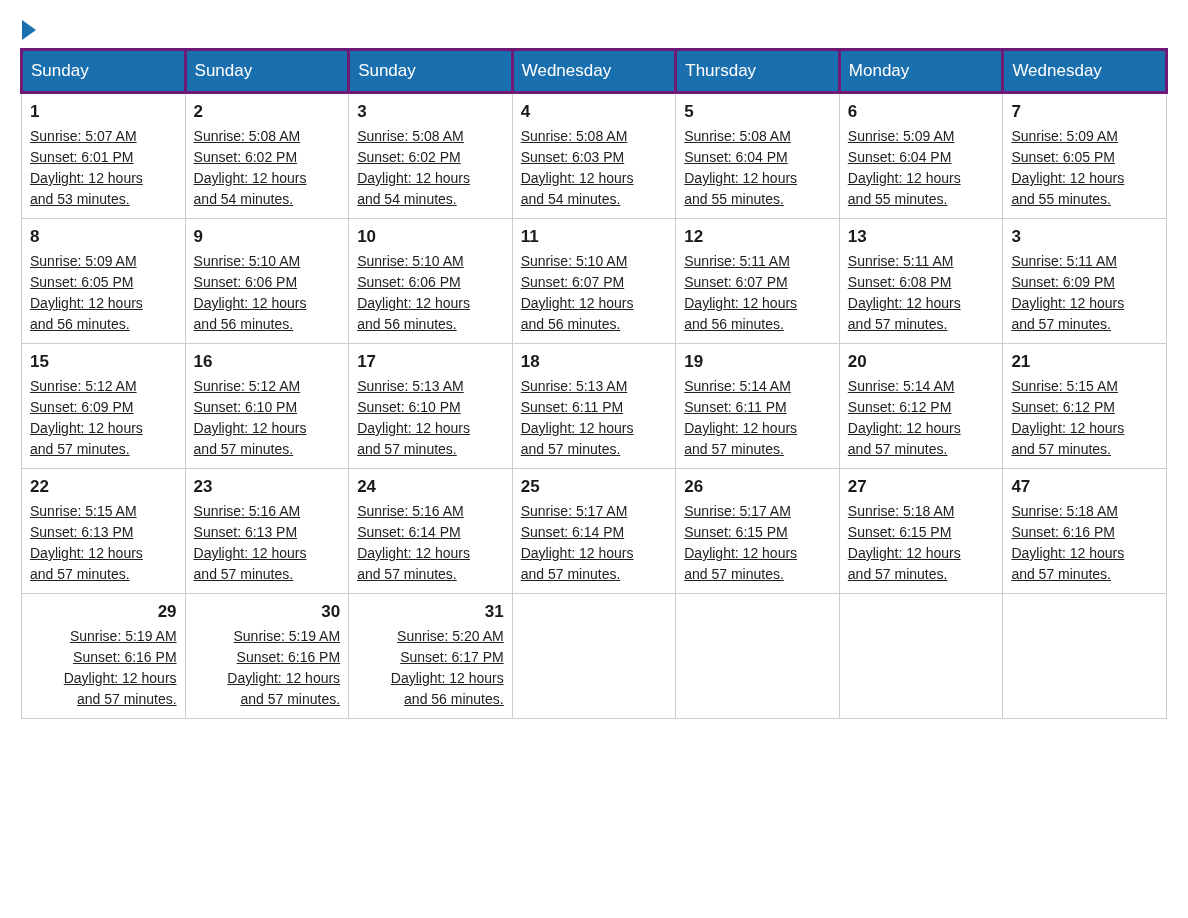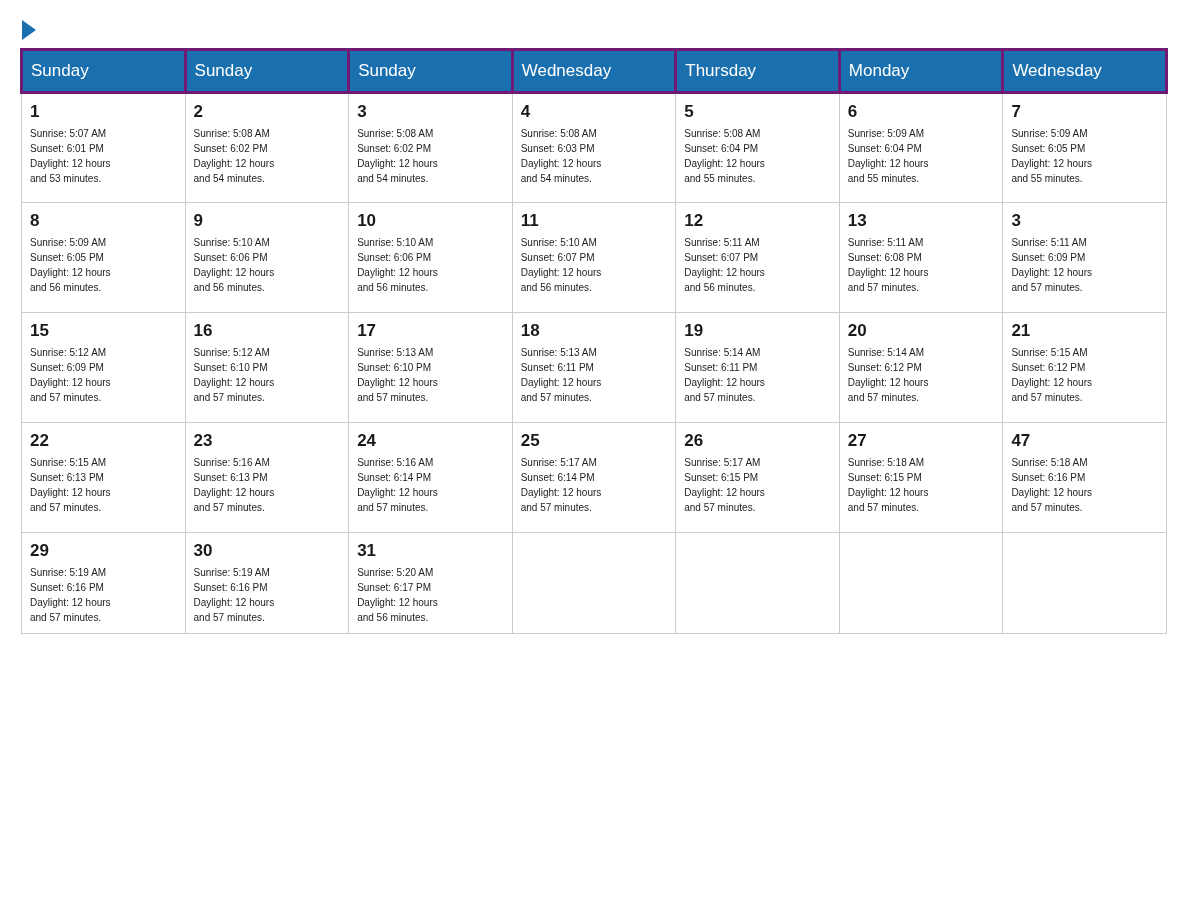--- a/index.html
+++ b/index.html
@@ -82,26 +82,28 @@
       color: #333;
       height: 110px;
     }
     tbody tr td .day-num {
       font-size: 17px;
       font-weight: bold;
       color: #1a1a1a;
       margin-bottom: 4px;
     }
     tbody tr td .day-info {
-      font-size: 10px;
+      font-size: 14px;
       line-height: 1.5;
       color: #222;
+      text-decoration: underline;
     }
     tbody tr:last-child td {
       height: auto;
+      text-align: right;
     }
     .empty-cell {
       background: #fff;
     }
   </style>
 </head>
 <body>
 
 <div class="header">
   <div class="logo">

